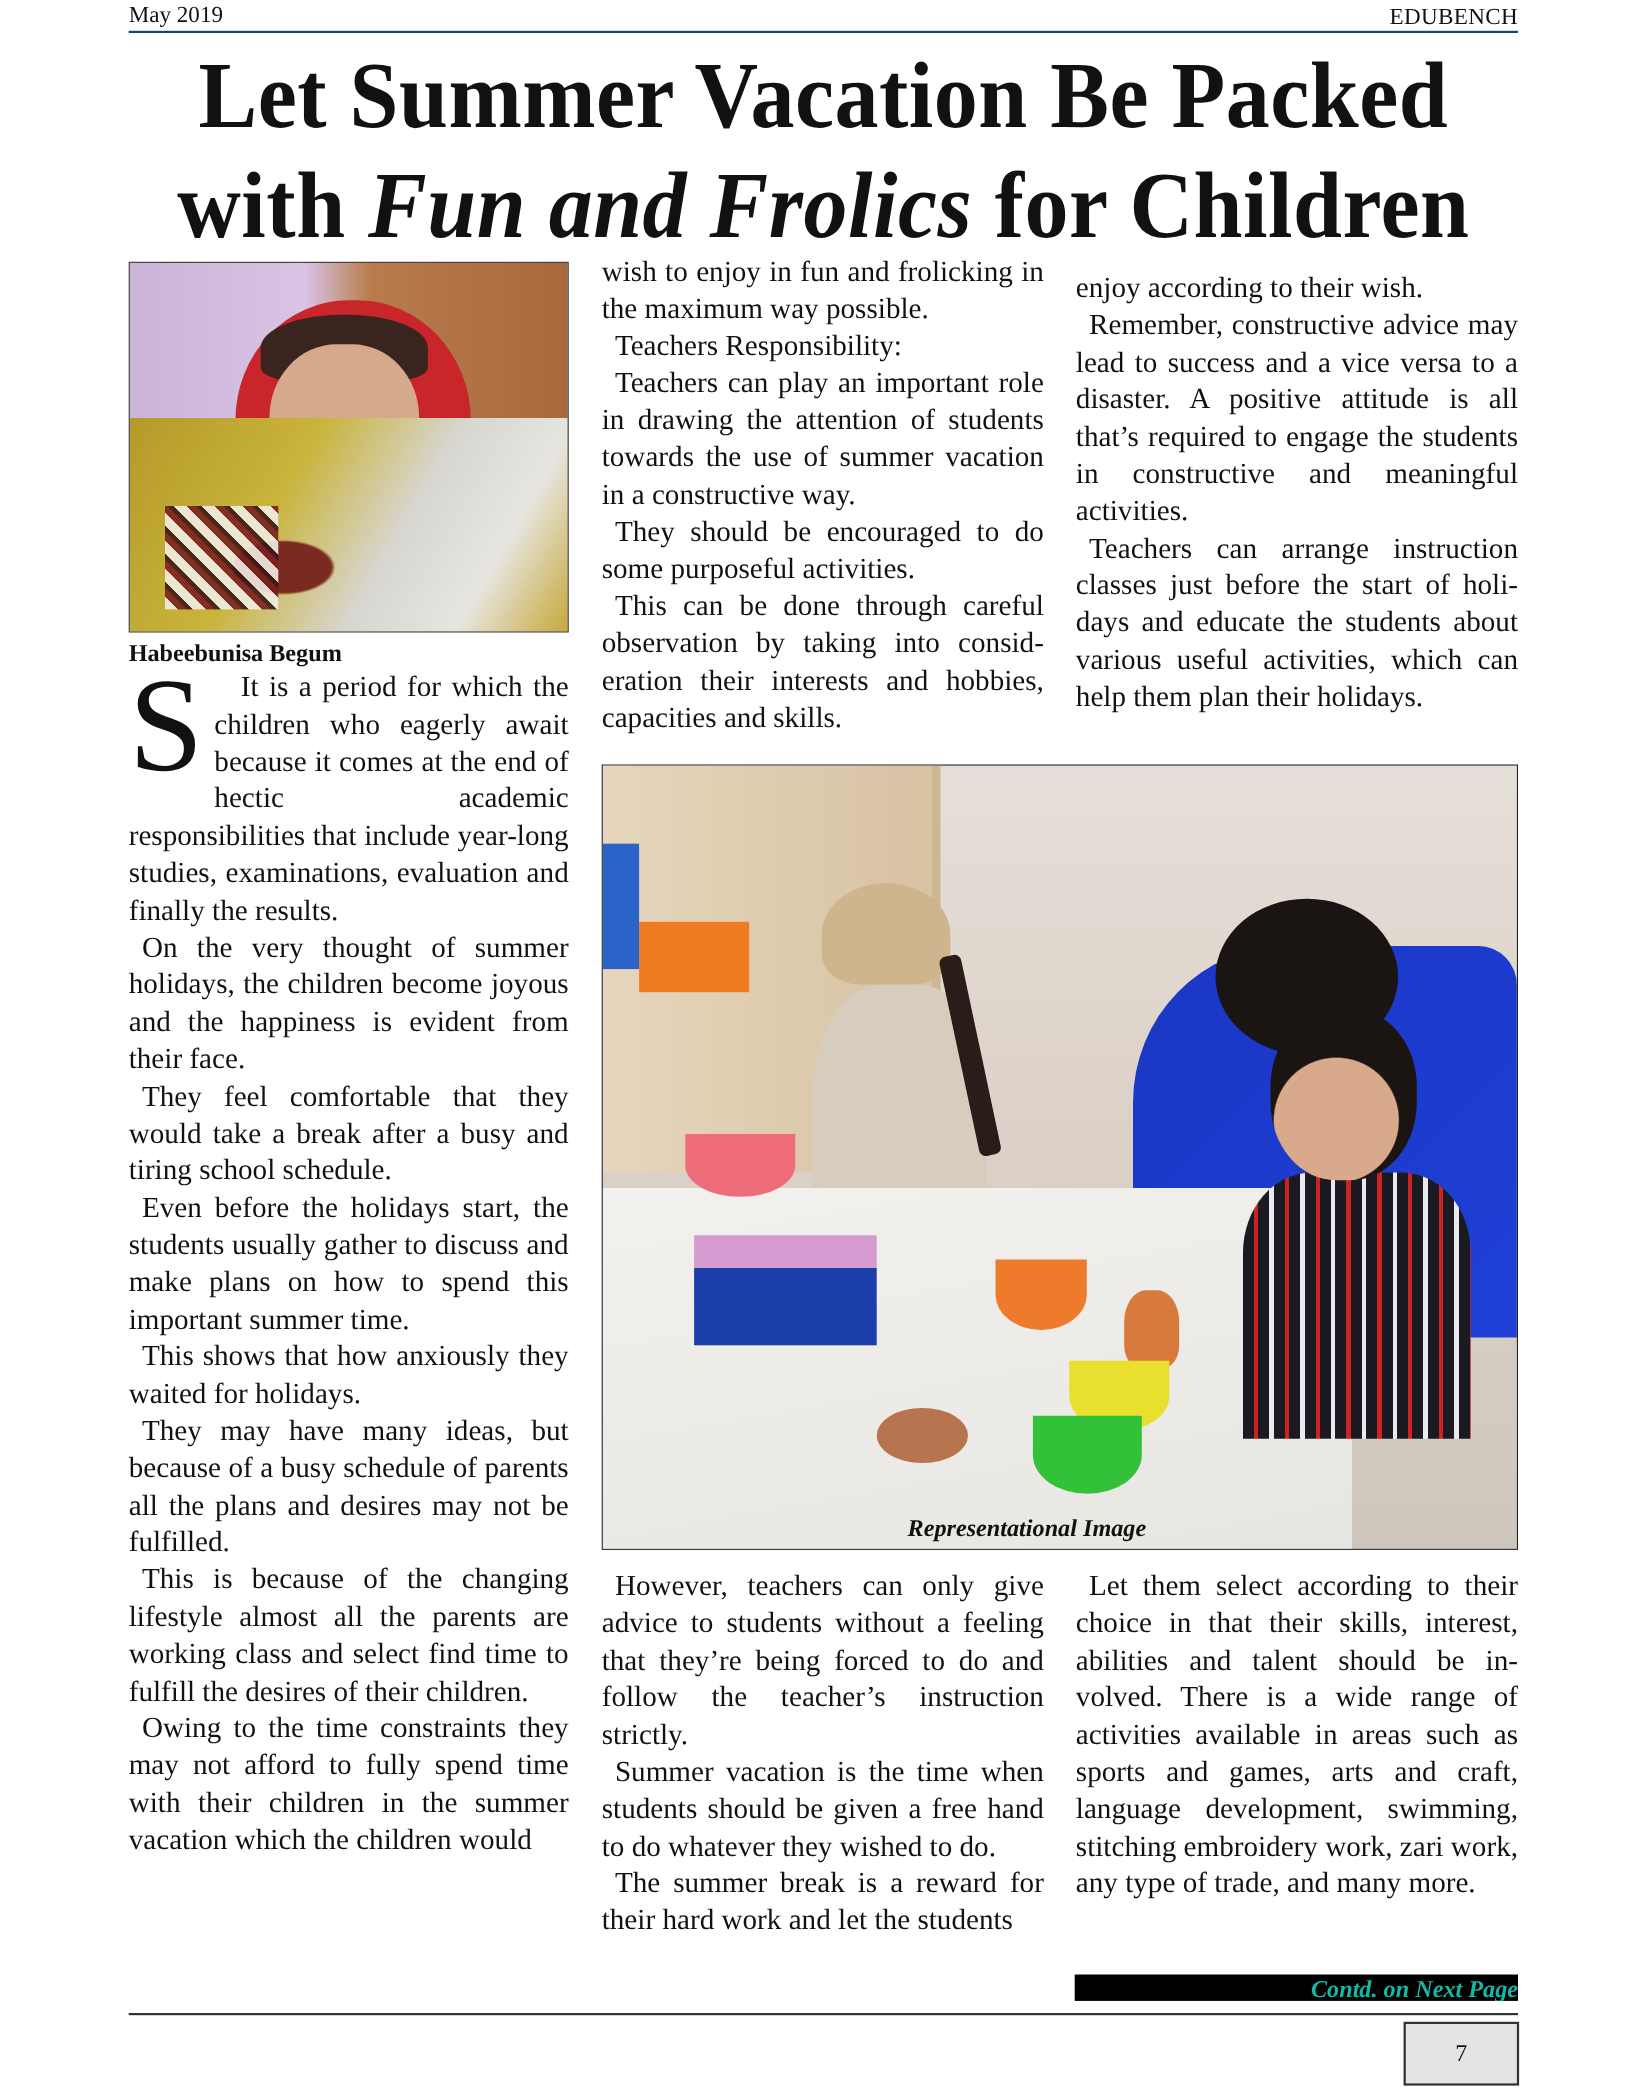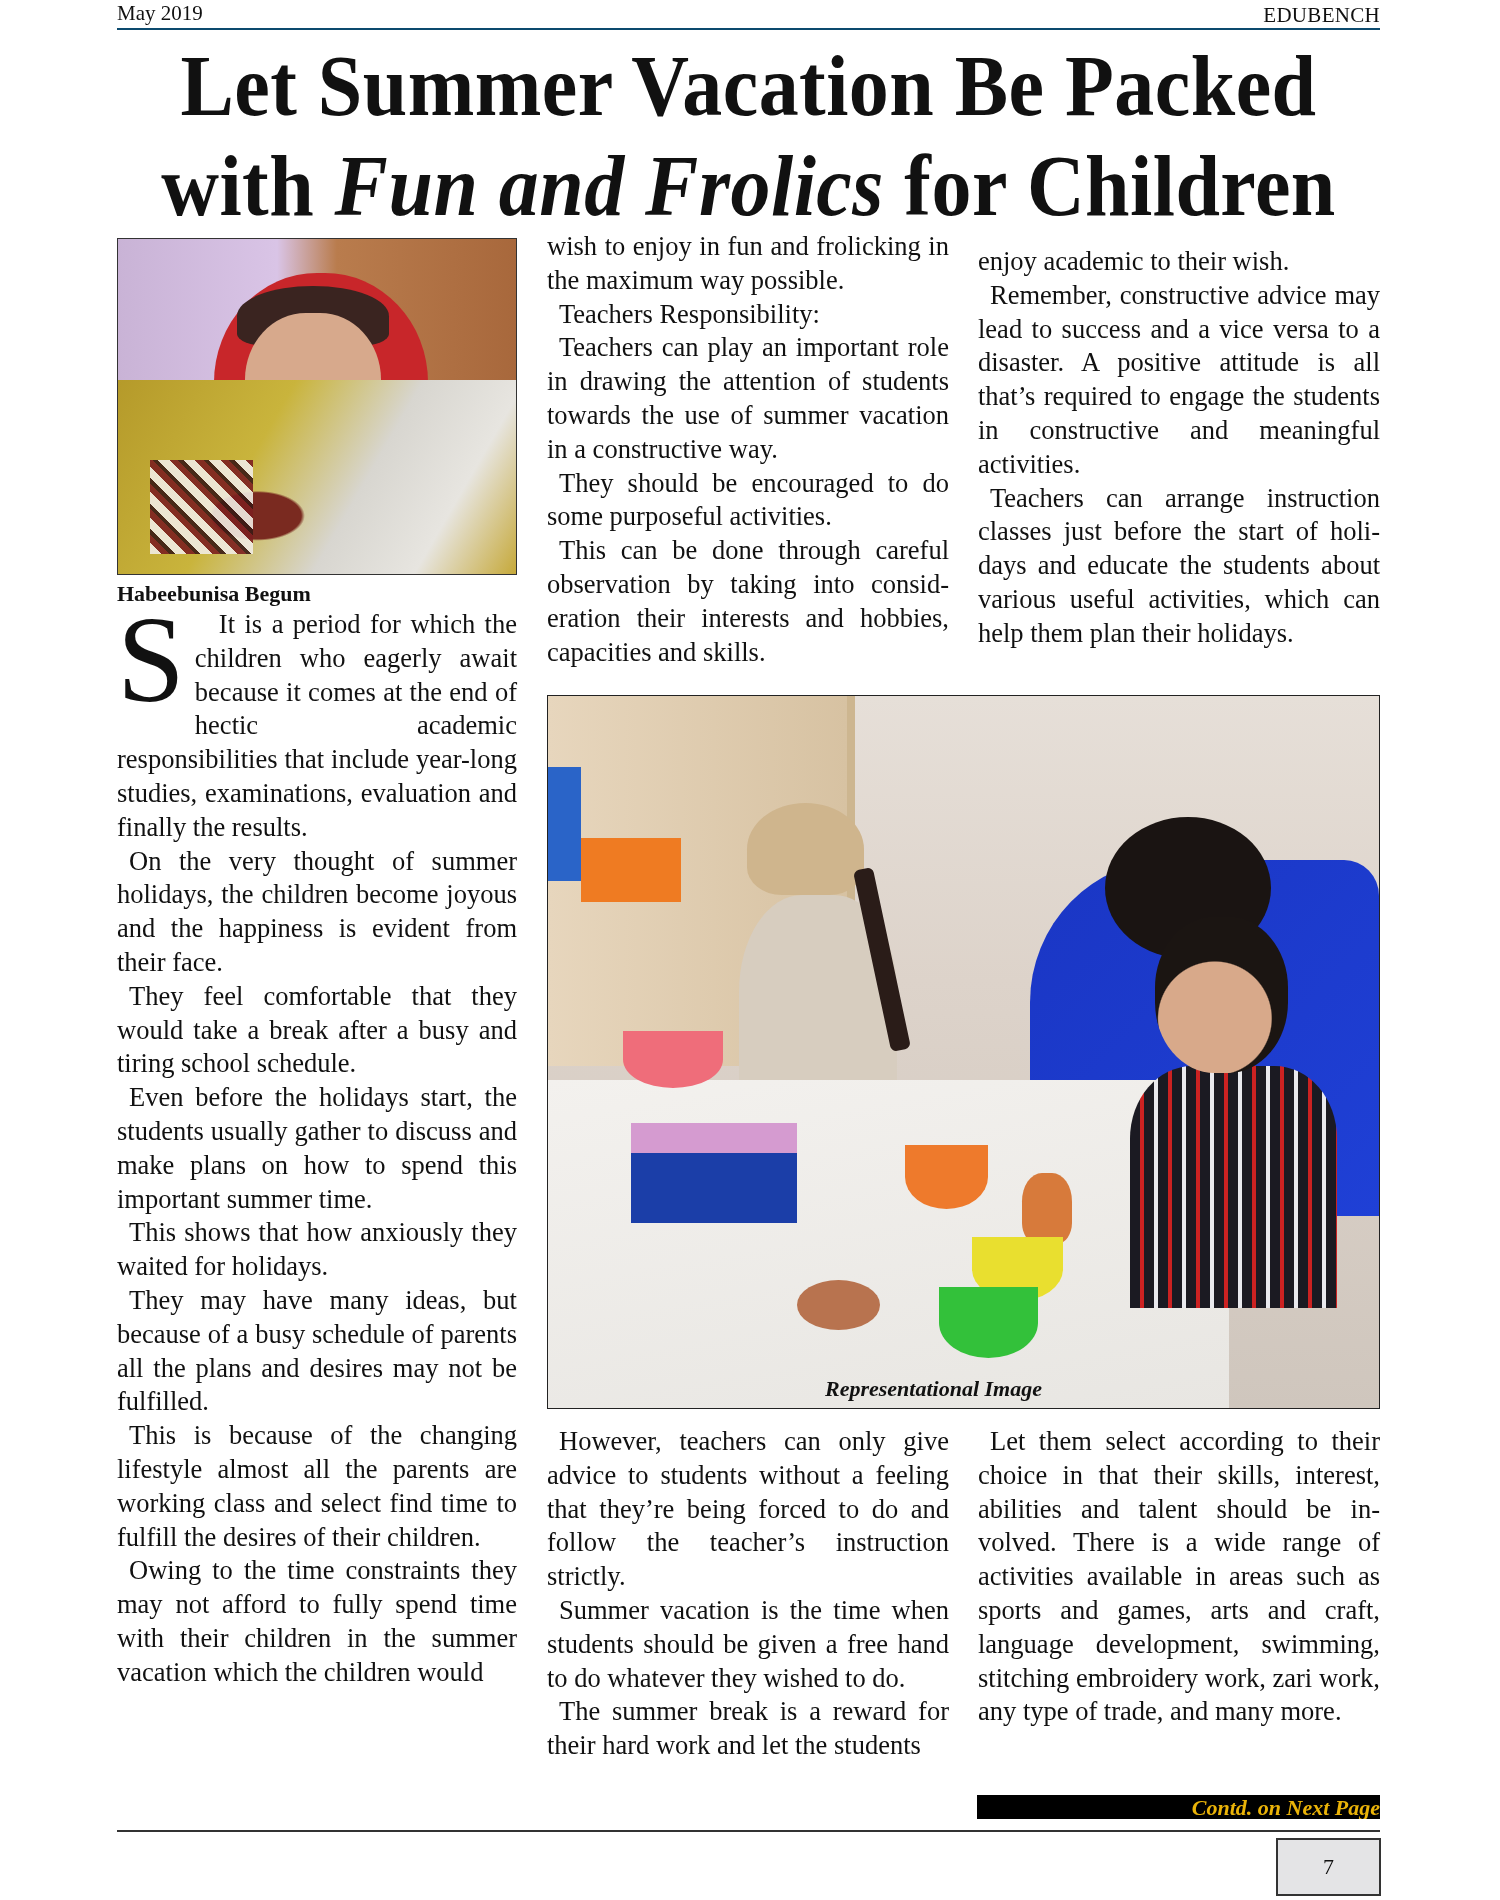--- a/index.html
+++ b/index.html
@@ -56,21 +56,21 @@
   .feature-photo .bowl-green { position: absolute; left: 47%; top: 83%; width: 12%; height: 10%; border-radius: 0 0 50% 50%; background: #33c13a; }
   .feature-photo .bowl-yellow { position: absolute; left: 51%; top: 76%; width: 11%; height: 9%; border-radius: 0 0 50% 50%; background: #e9df2f; }
   .feature-photo .bowl-pink { position: absolute; left: 9%; top: 47%; width: 12%; height: 8%; border-radius: 0 0 50% 50%; background: #ef6d7a; }
   .feature-photo .pot { position: absolute; left: 57%; top: 67%; width: 6%; height: 10%; border-radius: 40% 40% 30% 30%; background: #d77a3b; }
   .feature-photo .discs { position: absolute; left: 30%; top: 82%; width: 10%; height: 7%; border-radius: 50%; background: #b8734f; }
   .feature-photo .photo-caption { position: absolute; left: 0; right: 0; bottom: 6px; text-align: center; font-style: italic; font-weight: bold; font-size: 22px; color: #111; margin-left: -60px; }
 
   .col-mid-bot { left: 547px; top: 1425px; width: 402px; }
   .col-right-bot { left: 978px; top: 1425px; width: 402px; }
 
-  .contd-bar { position: absolute; left: 977px; top: 1795px; width: 403px; height: 24px; background: #000; color: #eab308; font-style: italic; font-weight: bold; font-size: 22px; line-height: 26px; text-align: right; padding-right: 0; overflow: hidden; }
+  .contd-bar { position: absolute; left: 977px; top: 1795px; width: 403px; height: 24px; background: #000; color: #14b8a6; font-style: italic; font-weight: bold; font-size: 22px; line-height: 26px; text-align: right; padding-right: 0; overflow: hidden; }
 
   .footer-rule { position: absolute; left: 117px; top: 1830px; width: 1263px; height: 0; border-top: 2px solid #333; }
   .page-box { position: absolute; left: 1276px; top: 1838px; width: 105px; height: 58px; background: #e4e4e6; border: 2px solid #333; text-align: center; font-size: 22px; line-height: 54px; }
 </style>
 </head>
 <body>
 
 <header class="running-head">
   <span class="date">May 2019</span>
   <span class="pub">EDUBENCH</span>
@@ -104,21 +104,21 @@
 
 <div class="col col-mid-top">
   <p class="noindent">wish to enjoy in fun and frolicking in the maximum way possible.</p>
   <p class="subhead">Teachers Responsibility:</p>
   <p>Teachers can play an important role in drawing the attention of stu­dents towards the use of summer vacation in a constructive way.</p>
   <p>They should be encouraged to do some purposeful activities.</p>
   <p>This can be done through careful observation by taking into consid­eration their interests and hobbies, capacities and skills.</p>
 </div>
 
 <div class="col col-right-top">
-  <p class="noindent">enjoy academic to their wish.</p>
+  <p class="noindent">enjoy according to their wish.</p>
   <p>Remember, constructive advice may lead to success and a vice ver­sa to a disaster. A positive attitude is all that’s required to engage the students in constructive and mean­ingful activities.</p>
   <p>Teachers can arrange instruction classes just before the start of holi­days and educate the students about various useful activities, which can help them plan their holidays.</p>
 </div>
 
 <figure class="feature-photo">
   <div class="shelf"></div>
   <div class="shelf-item1"></div>
   <div class="shelf-item2"></div>
   <div class="girl-body"></div>
   <div class="girl-cap"></div>

